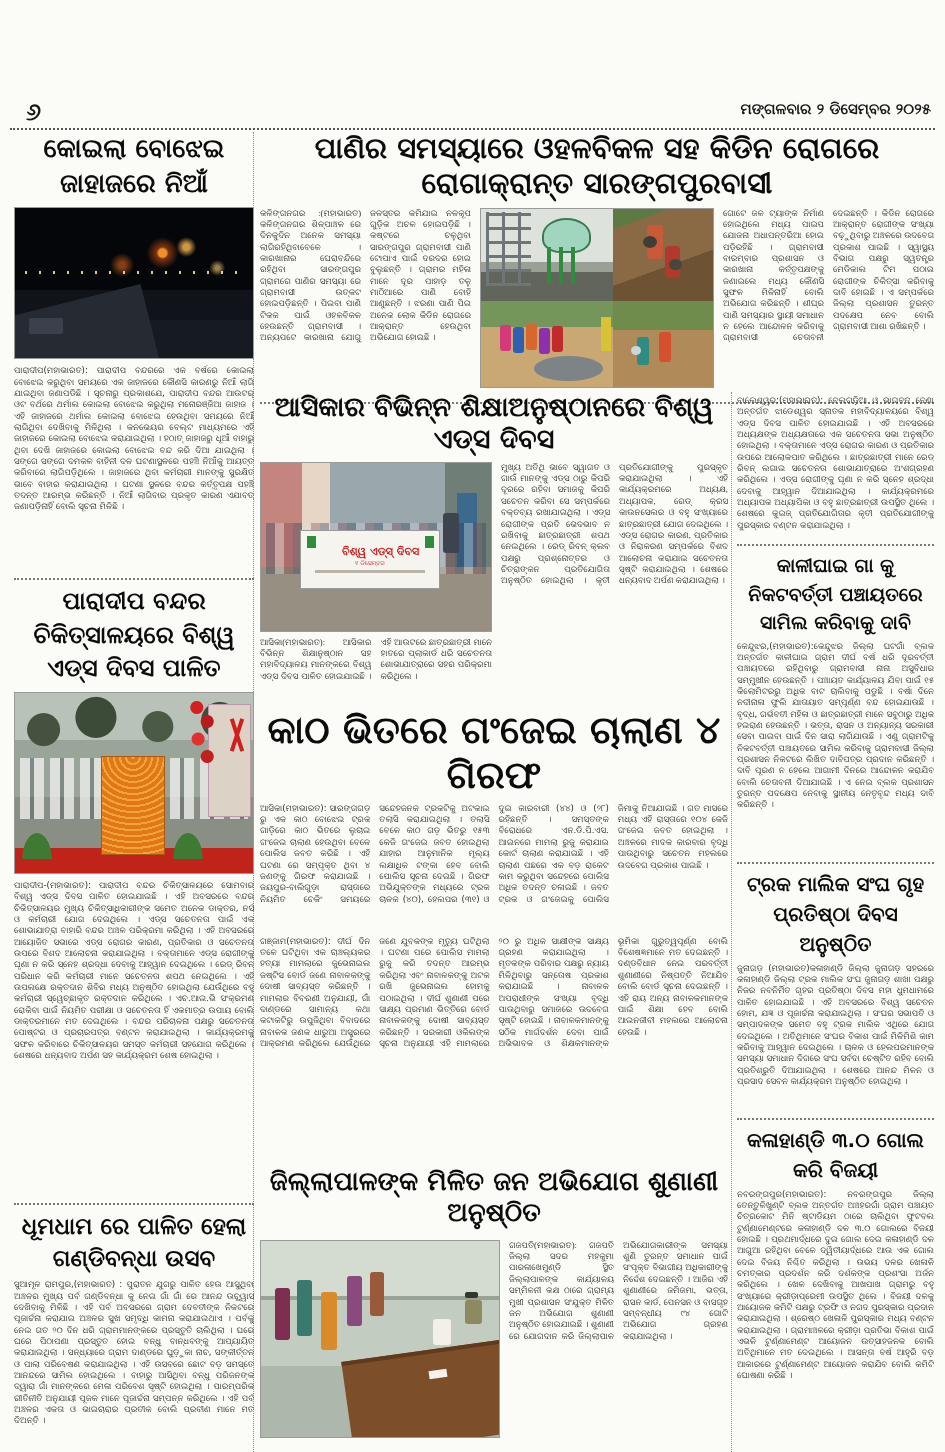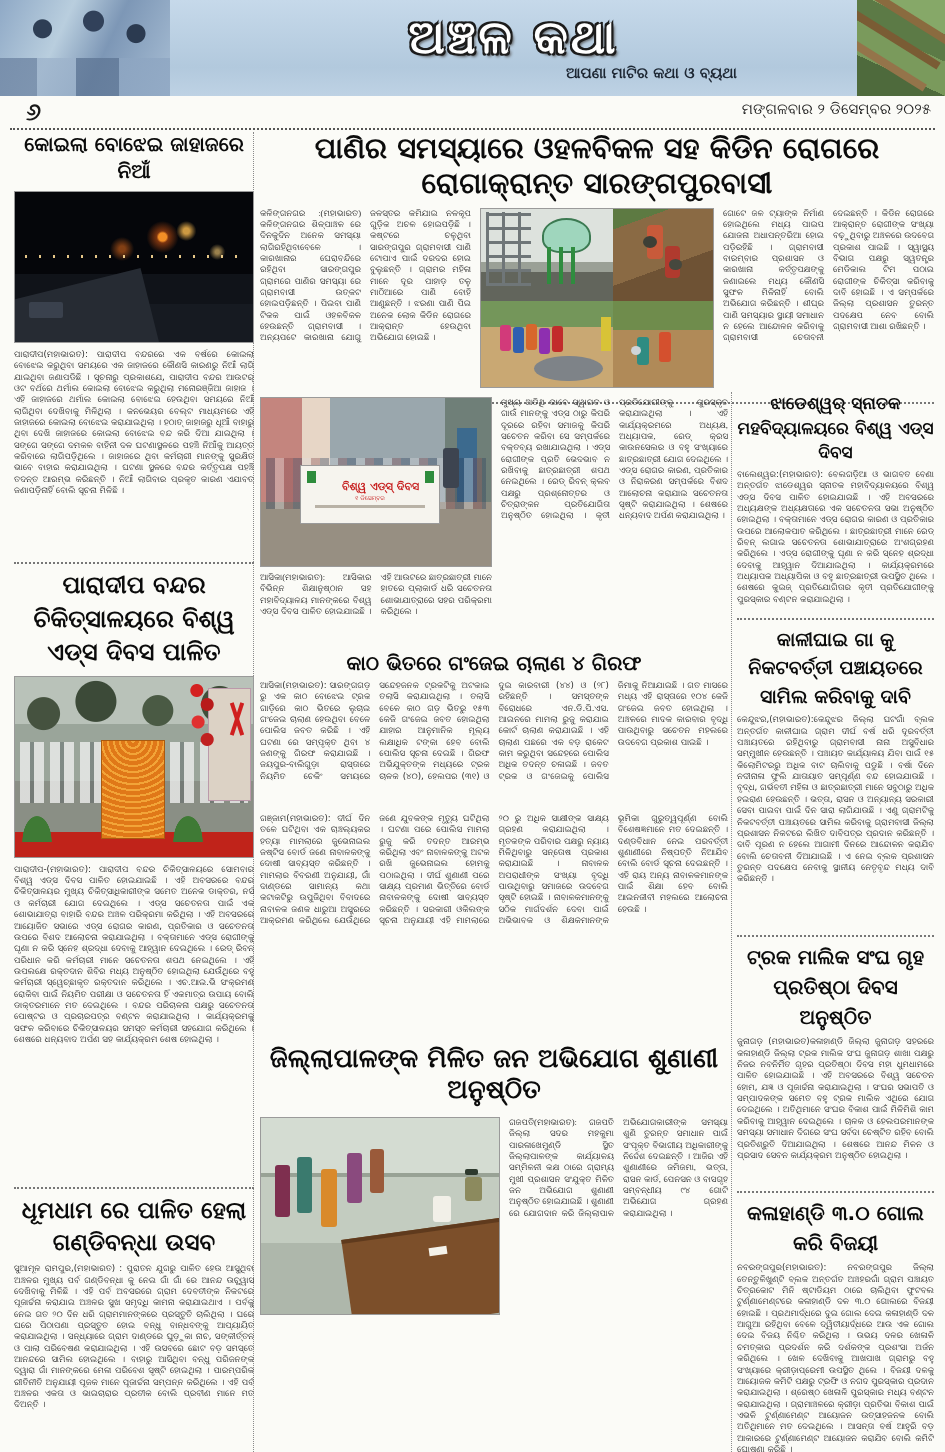--- a/index.html
+++ b/index.html
@@ -21,21 +21,21 @@
   #mast-photo-right:after{content:"";position:absolute;left:-10px;top:10px;width:130%;height:8px;
      background:#8a6b3f;transform:rotate(32deg);box-shadow:0 26px 0 #7a5c34,0 52px 0 #94744a;}
   #mast-band{flex:1;background:linear-gradient(#c6d9ea,#b2c9dd 70%,#bed2e4);position:relative;
      display:flex;flex-direction:column;justify-content:center;align-items:center;}
   #mast-title{font-size:46px;font-weight:bold;letter-spacing:3px;color:#ffffff;line-height:1;
      text-shadow:2px 2px 0 #1c1c1c,-2px 2px 0 #1c1c1c,2px -2px 0 #1c1c1c,-2px -2px 0 #1c1c1c,3px 3px 3px #555;}
   #mast-tagline{font-size:15px;font-weight:bold;color:#1d2733;margin-top:4px;align-self:flex-end;padding-right:120px;}
 
   #meta-row{position:absolute;left:0;top:98px;width:945px;height:30px;}
   #page-number{position:absolute;left:26px;top:0;font-size:24px;font-weight:bold;}
-  #page-date{position:absolute;right:14px;top:2px;font-size:15px;font-weight:normal;}
+  #page-date{position:absolute;right:14px;top:2px;font-size:15px;font-weight:bold;}
   .hrule-top{position:absolute;left:10px;top:128px;width:925px;border-top:2px dotted #555;}
 
   
   .vrule{position:absolute;top:132px;bottom:0;border-left:1px dotted #8a8a8a;}
   #vrule-1{left:253px;}
   #vrule-2{left:731px;top:392px;}
 
   
   .headline{font-weight:bold;text-align:center;color:#0b0b0b;}
   .body-txt{font-size:8.6px;line-height:1.32;text-align:justify;color:#2b2b2b;overflow:hidden;}
@@ -147,39 +147,31 @@
   .ph-meeting .p1{left:6%;top:24%;width:15px;height:52px;background:#7e2f4f;}
   .ph-meeting .p2{left:15%;top:20%;width:15px;height:56px;background:#3a7a6e;}
   .ph-meeting .p3{left:25%;top:26%;width:16px;height:58px;background:#d98a2b;}
   .ph-meeting .p4{left:36%;top:18%;width:15px;height:50px;background:#8a4a7e;}
   .ph-meeting .p5{left:46%;top:16%;width:14px;height:44px;background:#9a5a3a;}
   .ph-meeting .o1{right:20%;top:40%;width:18px;height:26px;background:#f2f0e8;}
   .ph-meeting .o2{right:7%;top:30%;width:17px;height:24px;background:#8c8a5e;}
   .ph-meeting .cap{position:absolute;right:9%;top:26%;width:13px;height:6px;background:#2e3a2e;border-radius:2px;}
 
   
-  .h-left-big{font-size:20px;line-height:1.35;}
+  .h-left-big{font-size:26px;line-height:1.35;}
   .h-main{font-size:29px;line-height:1.2;letter-spacing:0;}
   .h-sec{font-size:27px;line-height:1.2;}
   .h-right{font-size:17px;line-height:1.45;}
   .h-right-lg{font-size:20px;line-height:1.5;}
 </style>
 </head>
 <body>
 
 <div id="page">
 
-  <div id="header">
-    <div class="mast-photo" id="mast-photo-left"></div>
-    <div id="mast-band">
-      <div id="mast-title">ଅଞ୍ଚଳ କଥା</div>
-      <div id="mast-tagline">ଆପଣା ମାଟିର କଥା ଓ ବ୍ୟଥା</div>
-    </div>
-    <div class="mast-photo" id="mast-photo-right"></div>
-  </div>
 
   <div id="meta-row">
     <span id="page-number">୬</span>
     <span id="page-date">ମଙ୍ଗଳବାର ୨ ଡିସେମ୍ବର ୨୦୨୫</span>
   </div>
   <div class="hrule-top"></div>
 
   <div class="vrule" id="vrule-1"></div>
   <div class="vrule" id="vrule-2"></div>
 
@@ -243,20 +235,21 @@
           <div class="pot"></div>
         </div>
       </div>
       <div class="body-txt cols-2" style="flex:1;height:186px;">ଗୋଟେ ଜଳ ଟ୍ୟାଙ୍କ ନିର୍ମାଣ ହୋଇଥିଲେ ମଧ୍ୟ ପାଇପ ଯୋଜନା ଅଧାପନ୍ତରିଆ ହୋଇ ପଡ଼ିରହିଛି । ଗ୍ରାମବାସୀ ବାରମ୍ବାର ପ୍ରଶାସନ ଓ କାରଖାନା କର୍ତ୍ତୃପକ୍ଷଙ୍କୁ ଜଣାଇଲେ ମଧ୍ୟ କୌଣସି ସୁଫଳ ମିଳିନାହିଁ ବୋଲି ଅଭିଯୋଗ କରିଛନ୍ତି । ଶୀଘ୍ର ପାଣି ସମସ୍ୟାର ସ୍ଥାୟୀ ସମାଧାନ ନ ହେଲେ ଆନ୍ଦୋଳନ କରିବାକୁ ଗ୍ରାମବାସୀ ଚେତାବନୀ ଦେଇଛନ୍ତି । କିଡିନ ରୋଗରେ ଆକ୍ରାନ୍ତ ରୋଗୀଙ୍କ ସଂଖ୍ୟା ବଢ଼ୁଥିବାରୁ ଅଞ୍ଚଳରେ ଉଦବେଗ ପ୍ରକାଶ ପାଇଛି । ସ୍ୱାସ୍ଥ୍ୟ ବିଭାଗ ପକ୍ଷରୁ ସ୍ୱତନ୍ତ୍ର ମେଡିକାଲ ଟିମ ପଠାଇ ରୋଗୀଙ୍କ ଚିକିତ୍ସା କରିବାକୁ ଦାବି ହୋଇଛି । ଏ ସମ୍ପର୍କରେ ଜିଲ୍ଲା ପ୍ରଶାସନ ତୁରନ୍ତ ପଦକ୍ଷେପ ନେବ ବୋଲି ଗ୍ରାମବାସୀ ଆଶା ରଖିଛନ୍ତି ।</div>
     </div>
     <div class="dotted" style="margin-top:8px;"></div>
   </div>
 
   <div id="col-center">
 
+    <div class="headline h-sec">ଆସିକାର ବିଭିନ୍ନ ଶିକ୍ଷାଅନୁଷ୍ଠାନରେ ବିଶ୍ୱ ଏଡ୍ସ ଦିବସ</div>
     <div style="display:flex;gap:9px;margin-top:6px;">
       <div style="width:232px;">
         <div class="ph ph-banner">
           <div class="bldg b1"></div>
           <div class="bldg b2"></div>
           <div class="bldg b3"></div>
           <div class="door"></div>
           <div class="crowd"></div>
           <div class="man"></div>
           <div class="banner">
@@ -265,21 +258,21 @@
             <span class="bt">ବିଶ୍ୱ ଏଡ୍‌ସ୍ ଦିବସ</span>
             <span class="bd">୧ ଡିସେମ୍ବର</span>
             <span class="bl"></span>
           </div>
         </div>
         <div class="body-txt cols-2" style="height:62px;margin-top:5px;">ଆସିକା(ମହାଭାରତ): ଆସିକାର ବିଭିନ୍ନ ଶିକ୍ଷାନୁଷ୍ଠାନ ସହ ମହାବିଦ୍ୟାଳୟ ମାନଙ୍କରେ ବିଶ୍ୱ ଏଡ୍ସ ଦିବସ ପାଳିତ ହୋଇଯାଇଛି । ଏହି ଆଉଟରେ ଛାତ୍ରଛାତ୍ରୀ ମାନେ ହାତରେ ପ୍ଲାକାର୍ଡ ଧରି ସଚେତନତା ଶୋଭାଯାତ୍ରାରେ ସହର ପରିକ୍ରମା କରିଥିଲେ ।</div>
       </div>
       <div class="body-txt cols-2" style="flex:1;height:238px;">ମୁଖ୍ୟ ଅତିଥି ଭାବେ ସ୍ୱାଗତ ଓ ଗାଉଁ ମାନଙ୍କୁ ଏଡ୍ସ ଠାରୁ କିପରି ଦୂରରେ ରହିବା ସମାଜକୁ କିପରି ସଚେତନ କରିବା ସେ ସମ୍ପର୍କରେ ବକ୍ତବ୍ୟ ରଖାଯାଇଥିଲା । ଏଡ୍ସ ରୋଗୀଙ୍କ ପ୍ରତି ଭେଦଭାବ ନ ରଖିବାକୁ ଛାତ୍ରଛାତ୍ରୀ ଶପଥ ନେଇଥିଲେ । ରେଡ୍ ରିବନ୍ କ୍ଲବ ପକ୍ଷରୁ ପ୍ରଶ୍ନୋତ୍ତର ଓ ଚିତ୍ରାଙ୍କନ ପ୍ରତିଯୋଗିତା ଅନୁଷ୍ଠିତ ହୋଇଥିଲା । କୃତୀ ପ୍ରତିଯୋଗୀଙ୍କୁ ପୁରସ୍କୃତ କରାଯାଇଥିଲା । ଏହି କାର୍ଯ୍ୟକ୍ରମରେ ଅଧ୍ୟକ୍ଷ, ଅଧ୍ୟାପକ, ରେଡ୍ କ୍ରସ କାଉନସେଲର ଓ ବହୁ ସଂଖ୍ୟାରେ ଛାତ୍ରଛାତ୍ରୀ ଯୋଗ ଦେଇଥିଲେ । ଏଡ୍ସ ରୋଗର କାରଣ, ପ୍ରତିକାର ଓ ନିରାକରଣ ସମ୍ପର୍କରେ ବିଶଦ ଆଲୋଚନା କରାଯାଇ ସଚେତନତା ସୃଷ୍ଟି କରାଯାଇଥିଲା । ଶେଷରେ ଧନ୍ୟବାଦ ଅର୍ପଣ କରାଯାଇଥିଲା ।</div>
     </div>
 
-    <div class="headline" style="font-size:20px;margin-top:16px;">କାଠ ଭିତରେ ଗଂଜେଇ ଚାଲାଣ ୪ ଗିରଫ</div>
+    <div class="headline" style="font-size:38px;margin-top:8px;">କାଠ ଭିତରେ ଗଂଜେଇ ଚାଲାଣ ୪ ଗିରଫ</div>
     <div class="body-txt cols-4" style="height:128px;margin-top:5px;">ଆସିକା(ମହାଭାରତ): ସାରଙ୍ଗଗଡ଼ ରୁ ଏକ କାଠ ବୋଝେଇ ଟ୍ରକ ଗାଡ଼ିରେ କାଠ ଭିତରେ ଲୁଚାଇ ଗଂଜେଇ ଚାଲାଣ ହେଉଥିବା ବେଳେ ପୋଲିସ ଜବତ କରିଛି । ଏହି ଘଟଣା ରେ ସମ୍ପୃକ୍ତ ଥିବା ୪ ଜଣଙ୍କୁ ଗିରଫ କରାଯାଇଛି । ଜୟପୁର-ବାଲିଗୁଡ଼ା ରାସ୍ତାରେ ନିୟମିତ ଚେକିଂ ସମୟରେ ସନ୍ଦେହଜନକ ଟ୍ରକଟିକୁ ଅଟକାଇ ତଲାସି କରାଯାଇଥିଲା । ତଲାସି ବେଳେ କାଠ ଗଡ଼ ଭିତରୁ ୧୫୩ କେଜି ଗଂଜେଇ ଜବତ ହୋଇଥିଲା ଯାହାର ଆନୁମାନିକ ମୂଲ୍ୟ ଲକ୍ଷାଧିକ ଟଙ୍କା ହେବ ବୋଲି ପୋଲିସ ସୂଚନା ଦେଇଛି । ଗିରଫ ଅଭିଯୁକ୍ତଙ୍କ ମଧ୍ୟରେ ଟ୍ରକ ଚାଳକ (୪୦), ହେଲପର (୩୧) ଓ ଦୁଇ କାରବାରୀ (୪୪) ଓ (୨୮) ରହିଛନ୍ତି । ସମସ୍ତଙ୍କ ବିରୋଧରେ ଏନ.ଡି.ପି.ଏସ. ଆଇନରେ ମାମଲା ରୁଜୁ କରାଯାଇ କୋର୍ଟ ଚାଲାଣ କରାଯାଇଛି । ଏହି ଚାଲାଣ ପଛରେ ଏକ ବଡ଼ ରାକେଟ କାମ କରୁଥିବା ସନ୍ଦେହରେ ପୋଲିସ ଅଧିକ ତଦନ୍ତ ଚଳାଇଛି । ଜବତ ଟ୍ରକ ଓ ଗଂଜେଇକୁ ପୋଲିସ ଜିମାକୁ ନିଆଯାଇଛି । ଗତ ମାସରେ ମଧ୍ୟ ଏହି ରାସ୍ତାରେ ୧୦୪ କେଜି ଗଂଜେଇ ଜବତ ହୋଇଥିଲା । ଅଞ୍ଚଳରେ ମାଦକ କାରବାର ବୃଦ୍ଧି ପାଉଥିବାରୁ ସଚେତନ ମହଲରେ ଉଦବେଗ ପ୍ରକାଶ ପାଇଛି ।</div>
 
     <div class="body-txt cols-4" style="height:222px;margin-top:5px;">ଗଞ୍ଜାମ(ମହାଭାରତ): ଦୀର୍ଘ ଦିନ ତଳେ ଘଟିଥିବା ଏକ ଚାଞ୍ଚଲ୍ୟକର ହତ୍ୟା ମାମଲାରେ ଜୁଭେନାଇଲ ଜଷ୍ଟିସ ବୋର୍ଡ ଜଣେ ନାବାଳକଙ୍କୁ ଦୋଷୀ ସାବ୍ୟସ୍ତ କରିଛନ୍ତି । ମାମଲାର ବିବରଣୀ ଅନୁଯାୟୀ, ଗାଁ ଦାଣ୍ଡରେ ସାମାନ୍ୟ କଥା କଟାକଟିରୁ ଉପୁଜିଥିବା ବିବାଦରେ ନାବାଳକ ଜଣକ ଧାରୁଆ ଅସ୍ତ୍ରରେ ଆକ୍ରମଣ କରିଥିଲେ ଯେଉଁଥିରେ ଜଣେ ଯୁବକଙ୍କ ମୃତ୍ୟୁ ଘଟିଥିଲା । ଘଟଣା ପରେ ପୋଲିସ ମାମଲା ରୁଜୁ କରି ତଦନ୍ତ ଆରମ୍ଭ କରିଥିଲା ଏବଂ ନାବାଳକଙ୍କୁ ଅଟକ ରଖି ଜୁଭେନାଇଲ ହୋମକୁ ପଠାଇଥିଲା । ଦୀର୍ଘ ଶୁଣାଣୀ ପରେ ସାକ୍ଷ୍ୟ ପ୍ରମାଣ ଭିତ୍ତିରେ ବୋର୍ଡ ନାବାଳକଙ୍କୁ ଦୋଷୀ ସାବ୍ୟସ୍ତ କରିଛନ୍ତି । ସରକାରୀ ଓକିଲଙ୍କ ସୂଚନା ଅନୁଯାୟୀ ଏହି ମାମଲାରେ ୨୦ ରୁ ଅଧିକ ସାକ୍ଷୀଙ୍କ ସାକ୍ଷ୍ୟ ଗ୍ରହଣ କରାଯାଇଥିଲା । ମୃତକଙ୍କ ପରିବାର ପକ୍ଷରୁ ନ୍ୟାୟ ମିଳିଥିବାରୁ ସନ୍ତୋଷ ପ୍ରକାଶ କରାଯାଇଛି । ନାବାଳକ ଅପରାଧୀଙ୍କ ସଂଖ୍ୟା ବୃଦ୍ଧି ପାଉଥିବାରୁ ସମାଜରେ ଉଦବେଗ ସୃଷ୍ଟି ହୋଇଛି । ନାବାଳକମାନଙ୍କୁ ସଠିକ ମାର୍ଗଦର୍ଶନ ଦେବା ପାଇଁ ଅଭିଭାବକ ଓ ଶିକ୍ଷକମାନଙ୍କ ଭୂମିକା ଗୁରୁତ୍ୱପୂର୍ଣ୍ଣ ବୋଲି ବିଶେଷଜ୍ଞମାନେ ମତ ଦେଇଛନ୍ତି । ଦଣ୍ଡବିଧାନ ନେଇ ପରବର୍ତ୍ତୀ ଶୁଣାଣୀରେ ନିଷ୍ପତ୍ତି ନିଆଯିବ ବୋଲି ବୋର୍ଡ ସୂଚନା ଦେଇଛନ୍ତି । ଏହି ରାୟ ଅନ୍ୟ ନାବାଳକମାନଙ୍କ ପାଇଁ ଶିକ୍ଷା ହେବ ବୋଲି ଆଇନଜୀବୀ ମହଲରେ ଆଲୋଚନା ହେଉଛି ।</div>
 
     <div class="headline" style="font-size:26px;margin-top:8px;">ଜିଲ୍ଲାପାଳଙ୍କ ମିଳିତ ଜନ ଅଭିଯୋଗ ଶୁଣାଣୀ ଅନୁଷ୍ଠିତ</div>
     <div style="display:flex;gap:9px;margin-top:12px;">
       <div class="ph ph-meeting">
         <div class="beam"></div>
         <i class="p1"></i>
         <i class="p2"></i>
@@ -291,21 +284,20 @@
         <i class="o1"></i>
         <i class="o2"></i>
         <div class="cap"></div>
       </div>
       <div class="body-txt cols-2" style="flex:1;height:196px;">ଗଜପତି(ମହାଭାରତ): ଗଜପତି ଜିଲ୍ଲା ସଦର ମହକୁମା ପାରଳାଖେମୁଣ୍ଡି ସ୍ଥିତ ଜିଲ୍ଲାପାଳଙ୍କ କାର୍ଯ୍ୟାଳୟ ସମ୍ମିଳନୀ କକ୍ଷ ଠାରେ ଗ୍ରାମ୍ୟ ମୁଖୀ ପ୍ରଶାସନ ସଂଯୁକ୍ତ ମିଳିତ ଜନ ଅଭିଯୋଗ ଶୁଣାଣୀ ଅନୁଷ୍ଠିତ ହୋଇଯାଇଛି । ଶୁଣାଣୀ ରେ ଯୋଗଦାନ କରି ଜିଲ୍ଲାପାଳ ଅଭିଯୋଗକାରୀଙ୍କ ସମସ୍ୟା ଶୁଣି ତୁରନ୍ତ ସମାଧାନ ପାଇଁ ସଂପୃକ୍ତ ବିଭାଗୀୟ ଅଧିକାରୀଙ୍କୁ ନିର୍ଦ୍ଦେଶ ଦେଇଛନ୍ତି । ଆଜିର ଏହି ଶୁଣାଣୀରେ ଜମିଜମା, ଭତ୍ତା, ରାସନ କାର୍ଡ, ପେନସନ ଓ ବାସଗୃହ ସମ୍ବନ୍ଧୀୟ ୯୪ ଗୋଟି ଅଭିଯୋଗ ଗ୍ରହଣ କରାଯାଇଥିଲା ।</div>
     </div>
 
   </div>
 
   <div id="col-right">
-    <div class="headline h-right">ଝାଡେଶ୍ୱର୍ ସ୍ନାତକ ମହବିଦ୍ୟାଳୟରେ ବିଶ୍ୱ ଏଡ୍ସ ଦିବସ</div>
     <div class="body-txt" style="height:144px;margin-top:4px;">ବାଲେଶ୍ୱର:(ମହାଭାରତ): ବେଲଗଡ଼ିଆ ଓ ଭାଗବତ ବେଣା ଅନ୍ତର୍ଗତ ଝାଡେଶ୍ୱର ସ୍ନାତକ ମହାବିଦ୍ୟାଳୟରେ ବିଶ୍ୱ ଏଡ୍ସ ଦିବସ ପାଳିତ ହୋଇଯାଇଛି । ଏହି ଅବସରରେ ଅଧ୍ୟକ୍ଷଙ୍କ ଅଧ୍ୟକ୍ଷତାରେ ଏକ ସଚେତନତା ସଭା ଅନୁଷ୍ଠିତ ହୋଇଥିଲା । ବକ୍ତାମାନେ ଏଡ୍ସ ରୋଗର କାରଣ ଓ ପ୍ରତିକାର ଉପରେ ଆଲୋକପାତ କରିଥିଲେ । ଛାତ୍ରଛାତ୍ରୀ ମାନେ ରେଡ୍ ରିବନ୍ ଲଗାଇ ସଚେତନତା ଶୋଭାଯାତ୍ରାରେ ଅଂଶଗ୍ରହଣ କରିଥିଲେ । ଏଡ୍ସ ରୋଗୀଙ୍କୁ ଘୃଣା ନ କରି ସ୍ନେହ ଶ୍ରଦ୍ଧା ଦେବାକୁ ଆହ୍ୱାନ ଦିଆଯାଇଥିଲା । କାର୍ଯ୍ୟକ୍ରମରେ ଅଧ୍ୟାପକ ଅଧ୍ୟାପିକା ଓ ବହୁ ଛାତ୍ରଛାତ୍ରୀ ଉପସ୍ଥିତ ଥିଲେ । ଶେଷରେ କୁଇଜ୍ ପ୍ରତିଯୋଗିତାର କୃତୀ ପ୍ରତିଯୋଗୀଙ୍କୁ ପୁରସ୍କାର ବଣ୍ଟନ କରାଯାଇଥିଲା ।</div>
 
     <div class="dotted"></div>
     <div class="headline h-right-lg" style="font-size:19px;">କାଳୀଘାଇ ଗା କୁ ନିକଟବର୍ତ୍ତୀ ପଞ୍ଚାୟତରେ ସାମିଲ କରିବାକୁ ଦାବି</div>
     <div class="body-txt" style="height:216px;margin-top:4px;">କେନ୍ଦୁଝର,(ମହାଭାରତ):କେନ୍ଦୁଝର ଜିଲ୍ଲା ଘଟଗାଁ ବ୍ଲକ ଅନ୍ତର୍ଗତ କାଳୀଘାଇ ଗ୍ରାମ ଦୀର୍ଘ ବର୍ଷ ଧରି ଦୂରବର୍ତ୍ତୀ ପଞ୍ଚାୟତରେ ରହିଥିବାରୁ ଗ୍ରାମବାସୀ ନାନା ଅସୁବିଧାର ସମ୍ମୁଖୀନ ହେଉଛନ୍ତି । ପଞ୍ଚାୟତ କାର୍ଯ୍ୟାଳୟ ଯିବା ପାଇଁ ୧୫ କିଲୋମିଟରରୁ ଅଧିକ ବାଟ ଚାଲିବାକୁ ପଡୁଛି । ବର୍ଷା ଦିନେ ନଦୀନାଳା ଫୁଲି ଯାତାୟାତ ସମ୍ପୂର୍ଣ୍ଣ ବନ୍ଦ ହୋଇଯାଉଛି । ବୃଦ୍ଧ, ଗର୍ଭବତୀ ମହିଳା ଓ ଛାତ୍ରଛାତ୍ରୀ ମାନେ ସବୁଠାରୁ ଅଧିକ ହଇରାଣ ହେଉଛନ୍ତି । ଭତ୍ତା, ରାସନ ଓ ଅନ୍ୟାନ୍ୟ ସରକାରୀ ସେବା ପାଇବା ପାଇଁ ଦିନ ସାରା ଲାଗିଯାଉଛି । ଏଣୁ ଗ୍ରାମଟିକୁ ନିକଟବର୍ତ୍ତୀ ପଞ୍ଚାୟତରେ ସାମିଲ କରିବାକୁ ଗ୍ରାମବାସୀ ଜିଲ୍ଲା ପ୍ରଶାସନ ନିକଟରେ ଲିଖିତ ଦାବିପତ୍ର ପ୍ରଦାନ କରିଛନ୍ତି । ଦାବି ପୂରଣ ନ ହେଲେ ଆଗାମୀ ଦିନରେ ଆନ୍ଦୋଳନ କରାଯିବ ବୋଲି ଚେତାବନୀ ଦିଆଯାଇଛି । ଏ ନେଇ ବ୍ଲକ ପ୍ରଶାସନ ତୁରନ୍ତ ପଦକ୍ଷେପ ନେବାକୁ ସ୍ଥାନୀୟ ନେତୃବୃନ୍ଦ ମଧ୍ୟ ଦାବି କରିଛନ୍ତି ।</div>
 
     <div class="dotted"></div>
     <div class="headline h-right-lg">ଟ୍ରକ ମାଲିକ ସଂଘ ଗୃହ ପ୍ରତିଷ୍ଠା ଦିବସ ଅନୁଷ୍ଠିତ</div>
     <div class="body-txt" style="height:150px;margin-top:4px;">ଜୁନାଗଡ଼ (ମହାଭାରତ)କଳାହାଣ୍ଡି ଜିଲ୍ଲା ଜୁନାଗଡ଼ ସହରରେ କଳାହାଣ୍ଡି ଜିଲ୍ଲା ଟ୍ରକ ମାଲିକ ସଂଘ ଜୁନାଗଡ଼ ଶାଖା ପକ୍ଷରୁ ନିଜର ନବନିର୍ମିତ ଗୃହର ପ୍ରତିଷ୍ଠା ଦିବସ ମହା ଧୁମଧାମରେ ପାଳିତ ହୋଇଯାଇଛି । ଏହି ଅବସରରେ ବିଶ୍ୱ ସଚେତନ ହୋମ, ଯଜ୍ଞ ଓ ପୂଜାର୍ଚ୍ଚନା କରାଯାଇଥିଲା । ସଂଘର ସଭାପତି ଓ ସମ୍ପାଦକଙ୍କ ସମେତ ବହୁ ଟ୍ରକ ମାଲିକ ଏଥିରେ ଯୋଗ ଦେଇଥିଲେ । ଅତିଥିମାନେ ସଂଘର ବିକାଶ ପାଇଁ ମିଳିମିଶି କାମ କରିବାକୁ ଆହ୍ୱାନ ଦେଇଥିଲେ । ଚାଳକ ଓ ହେଲପରମାନଙ୍କ ସମସ୍ୟା ସମାଧାନ ଦିଗରେ ସଂଘ ସର୍ବଦା ଚେଷ୍ଟିତ ରହିବ ବୋଲି ପ୍ରତିଶ୍ରୁତି ଦିଆଯାଇଥିଲା । ଶେଷରେ ଆନନ୍ଦ ମିଳନ ଓ ପ୍ରସାଦ ସେବନ କାର୍ଯ୍ୟକ୍ରମ ଅନୁଷ୍ଠିତ ହୋଇଥିଲା ।</div>
 

